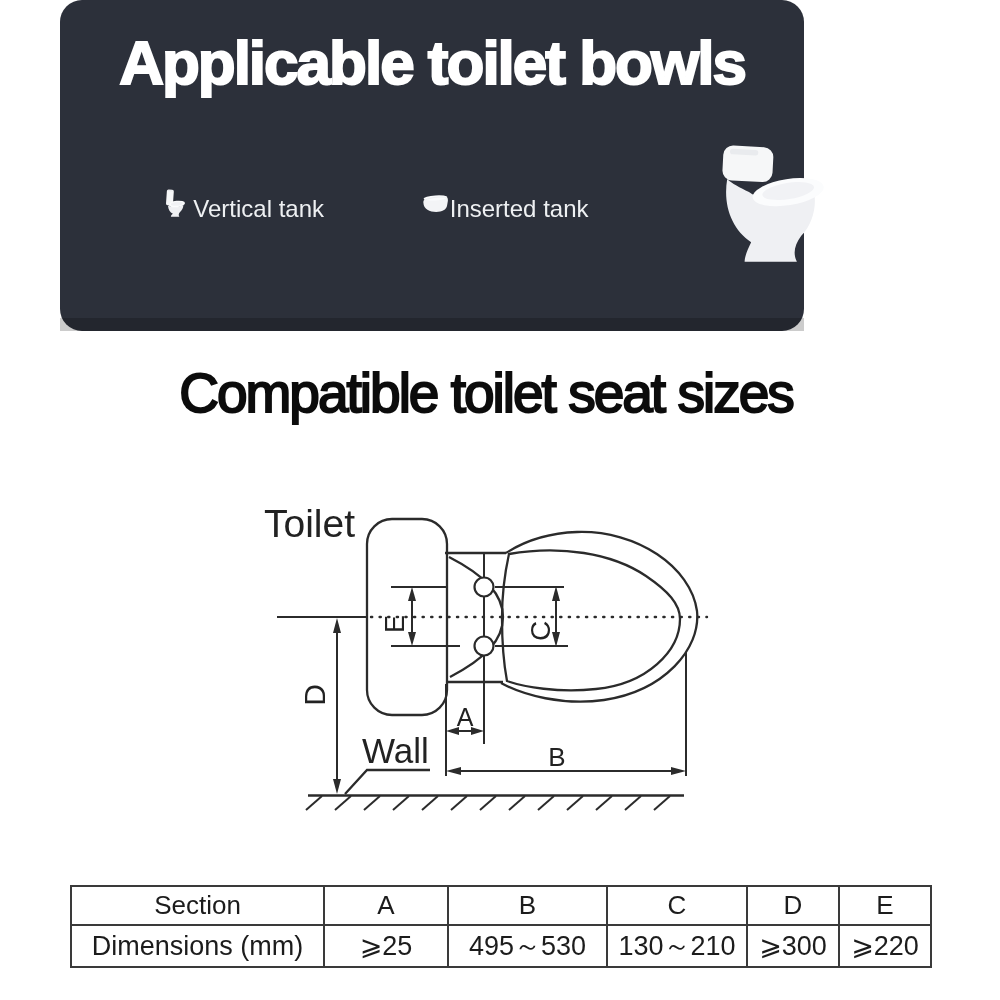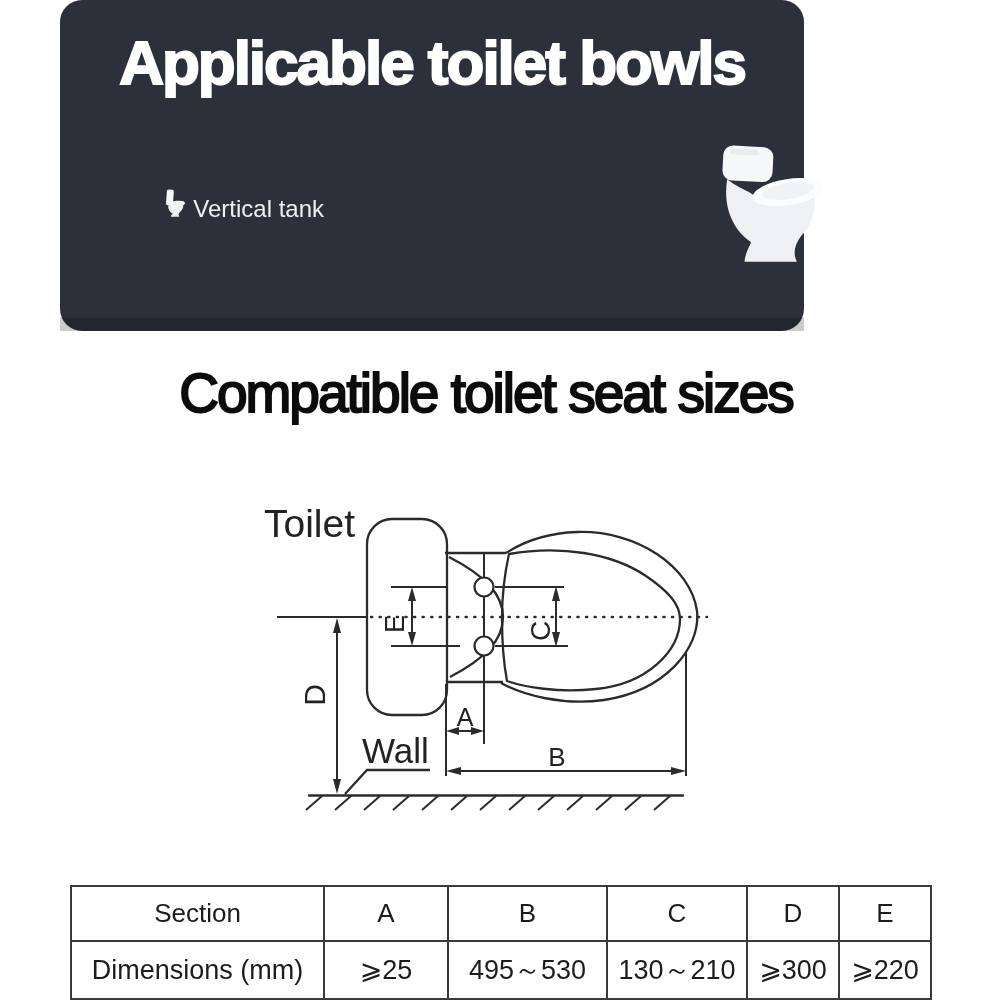--- a/index.html
+++ b/index.html
@@ -29,21 +29,21 @@
   .diagram .dim{stroke:#2b2b2b;stroke-width:2;fill:none;}
   .diagram .head{fill:#2b2b2b;stroke:none;}
   .diagram text{fill:#222;font-family:"Liberation Sans","DejaVu Sans",sans-serif;}
 
   
   .spec-note{position:absolute;left:70px;top:841px;margin:0;font-size:27px;font-weight:bold;
              letter-spacing:-0.5px;color:#111;}
   .spec-table{position:absolute;left:70px;top:885px;width:860px;border-collapse:collapse;
               table-layout:fixed;}
   .spec-table th,.spec-table td{border:2px solid #3a3a3a;text-align:center;vertical-align:middle;
-              color:#1c1c1c;padding:8px;}
+              color:#1c1c1c;padding:0;}
   .spec-table th{height:37px;font-size:26px;font-weight:500;}
   .spec-table td{height:40px;font-size:27px;font-weight:500;}
 </style>
 </head>
 <body>
 
 <div class="page">
 
   <section class="hero">
     <h1 class="hero-title">Applicable toilet bowls</h1>
@@ -55,20 +55,28 @@
           <rect x="42" y="2" width="28" height="64" rx="7" fill="#f6f7f8" transform="rotate(4 56 34)"></rect>
           <rect x="46" y="4" width="20" height="5" rx="2.5" fill="#e9ebee" transform="rotate(4 56 34)"></rect>
           <path d="M48,66 C50,84 56,94 68,99 C62,103 60,108 60,111 L94,111 C90,105 91,99 96,93 C106,85 110,74 110,64 C98,72 60,74 48,66 Z" fill="#eff0f3"></path>
           <ellipse cx="84" cy="60" rx="33" ry="13" fill="#fbfcfd" transform="rotate(-7 84 60)"></ellipse>
           <ellipse cx="84" cy="59" rx="24" ry="8" fill="#f1f2f5" transform="rotate(-7 84 59)"></ellipse>
         </svg>
         <figcaption>Vertical tank</figcaption>
       </figure>
 
 
+      <figure class="toilet-fig">
+        <svg viewBox="0 0 150 112">
+          <path d="M12,54 C12,36 28,30 50,28 L112,22 C130,20 140,28 138,44 L134,68 C130,92 108,102 78,102 C44,102 14,90 12,54 Z" fill="#f3f4f6"></path>
+          <ellipse cx="74" cy="30" rx="61" ry="13" fill="#fbfcfd" transform="rotate(-4 74 30)"></ellipse>
+          <path d="M18,42 C50,26 104,22 132,28" stroke="#dcdee3" stroke-width="2" fill="none"></path>
+        </svg>
+        <figcaption>Inserted tank</figcaption>
+      </figure>
 
       <figure class="toilet-fig">
         <svg viewBox="0 0 150 112">
           <rect x="34" y="4" width="46" height="32" rx="9" fill="#f6f7f8" transform="rotate(3 57 20)"></rect>
           <rect x="40" y="7" width="26" height="5" rx="2.5" fill="#e9ebee" transform="rotate(3 57 20)"></rect>
           <path d="M38,34 C34,58 42,80 60,92 C56,100 54,106 54,110 L102,110 C98,102 100,94 106,86 C116,76 120,60 118,48 C104,60 70,56 58,46 C50,42 42,38 38,34 Z" fill="#eff0f3"></path>
           <ellipse cx="94" cy="46" rx="33" ry="12" fill="#fbfcfd" transform="rotate(-9 94 46)"></ellipse>
           <ellipse cx="94" cy="45" rx="24" ry="7.5" fill="#f1f2f5" transform="rotate(-9 94 45)"></ellipse>
         </svg>
       </figure>

